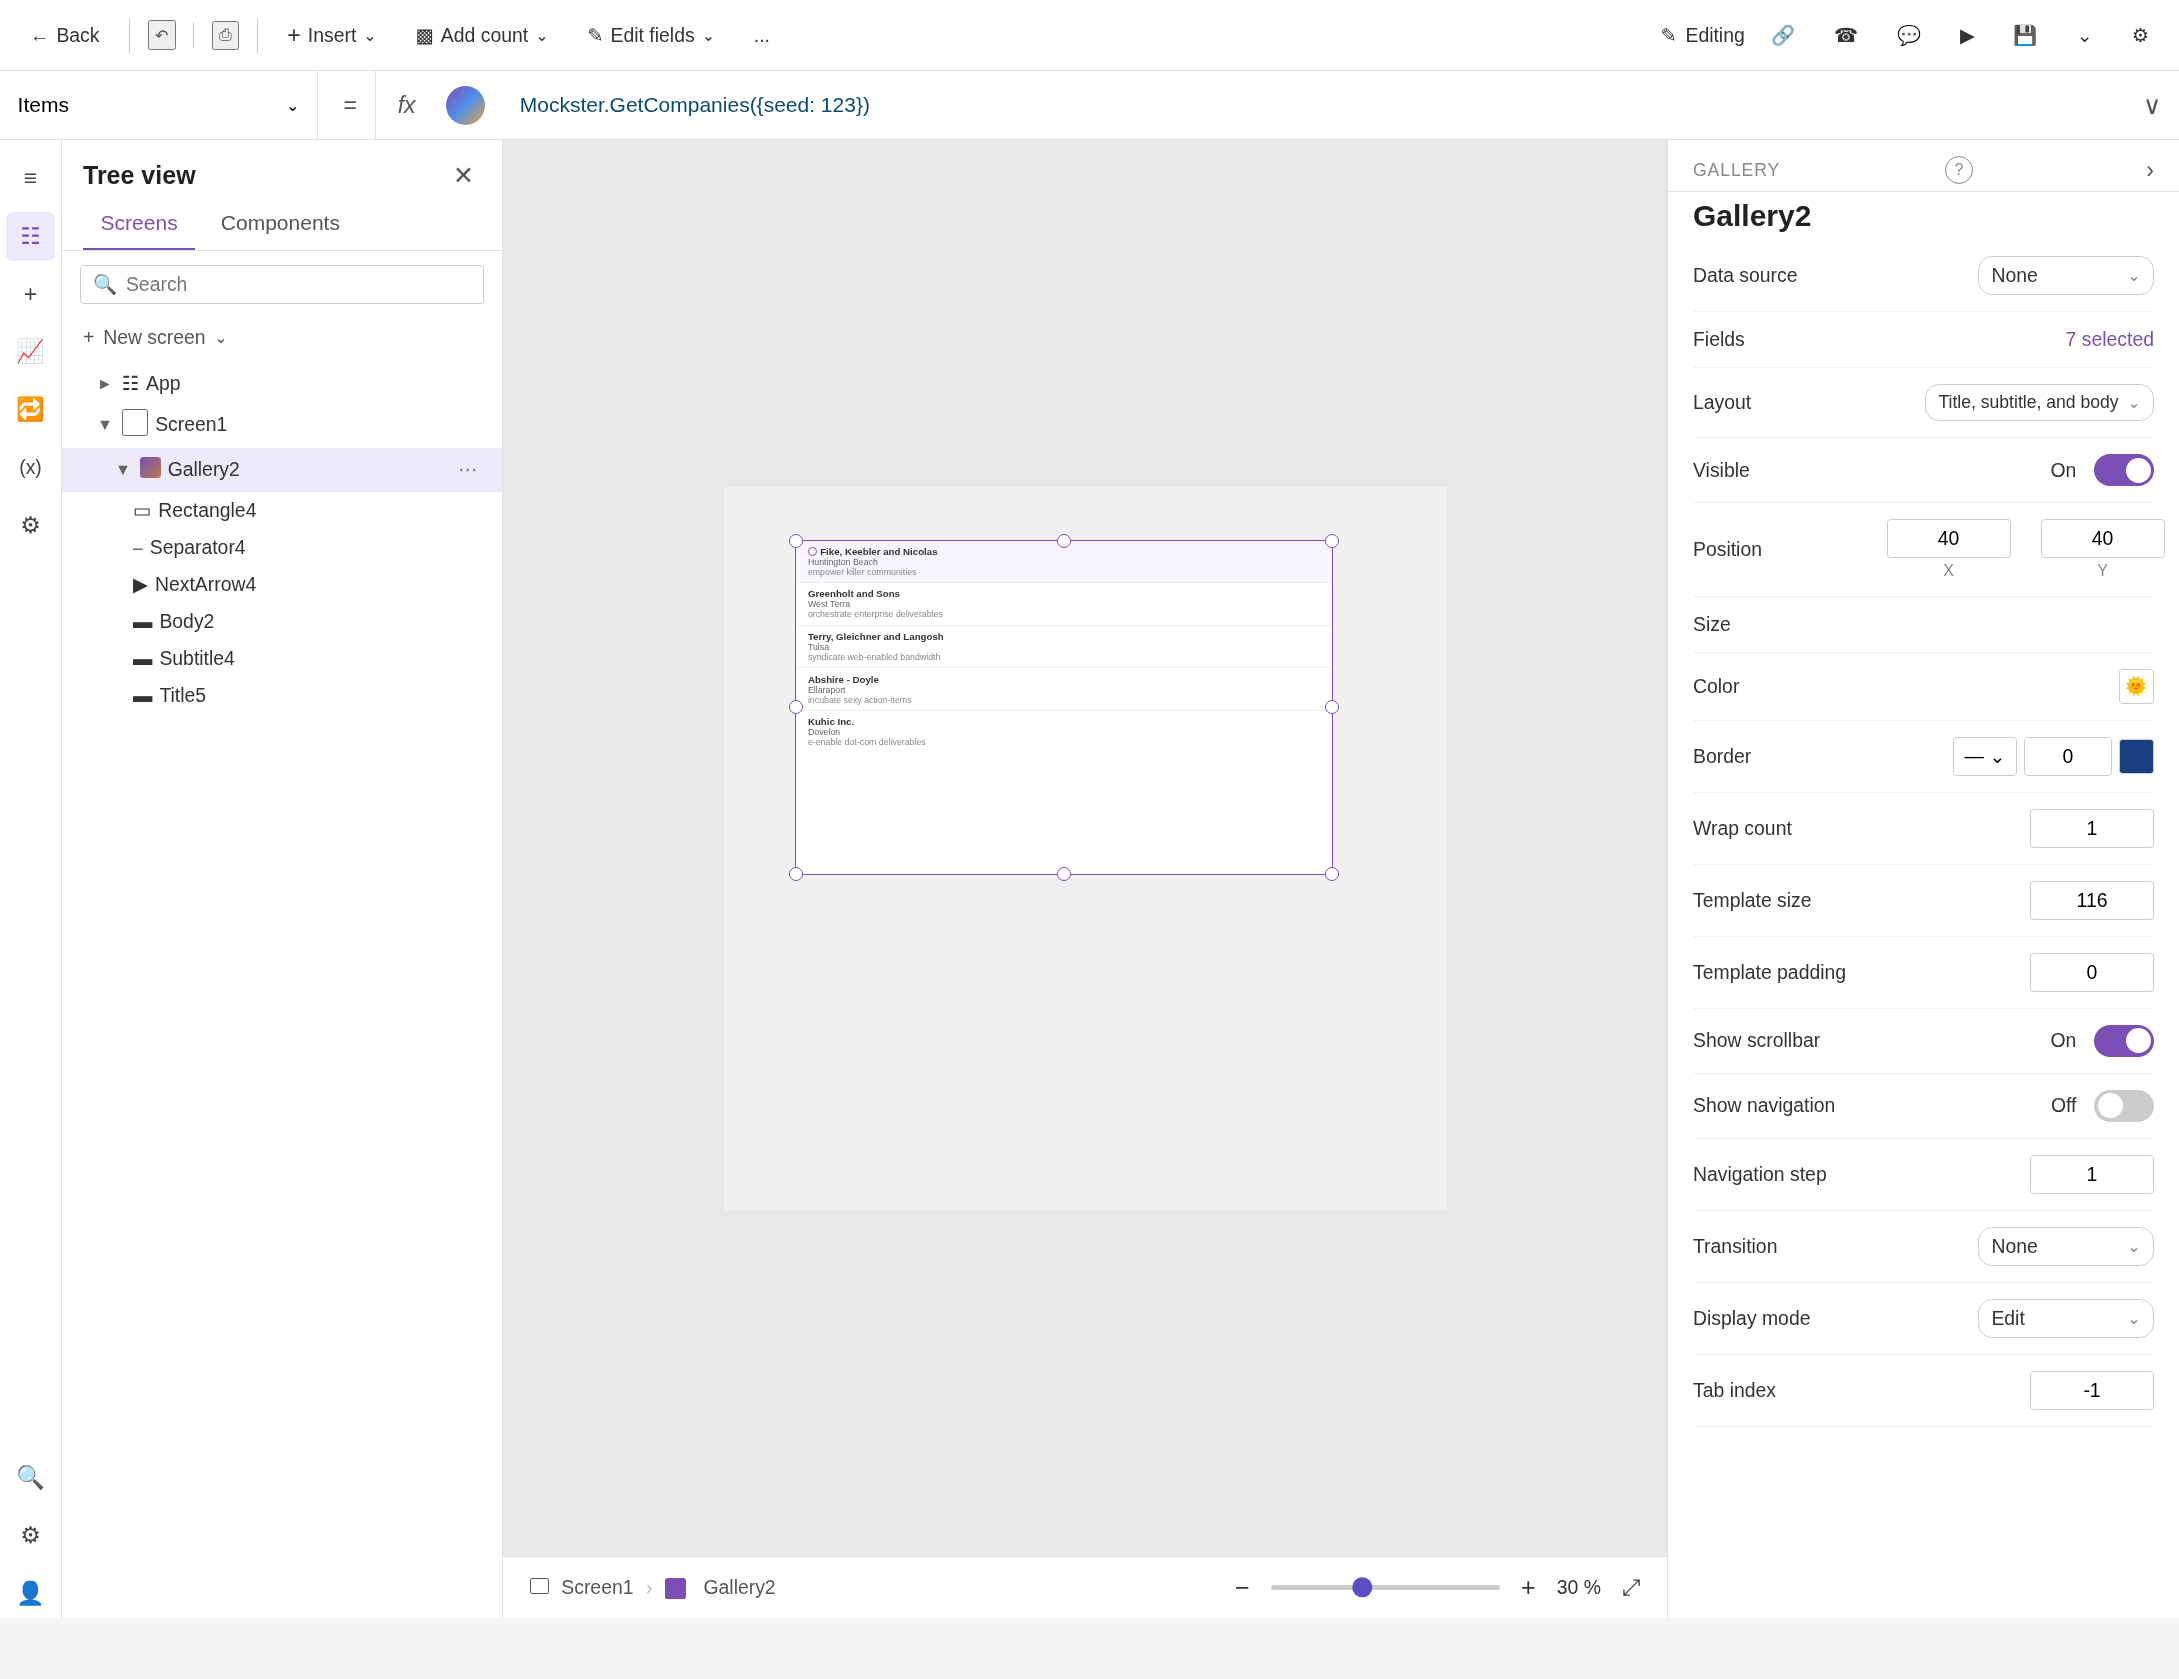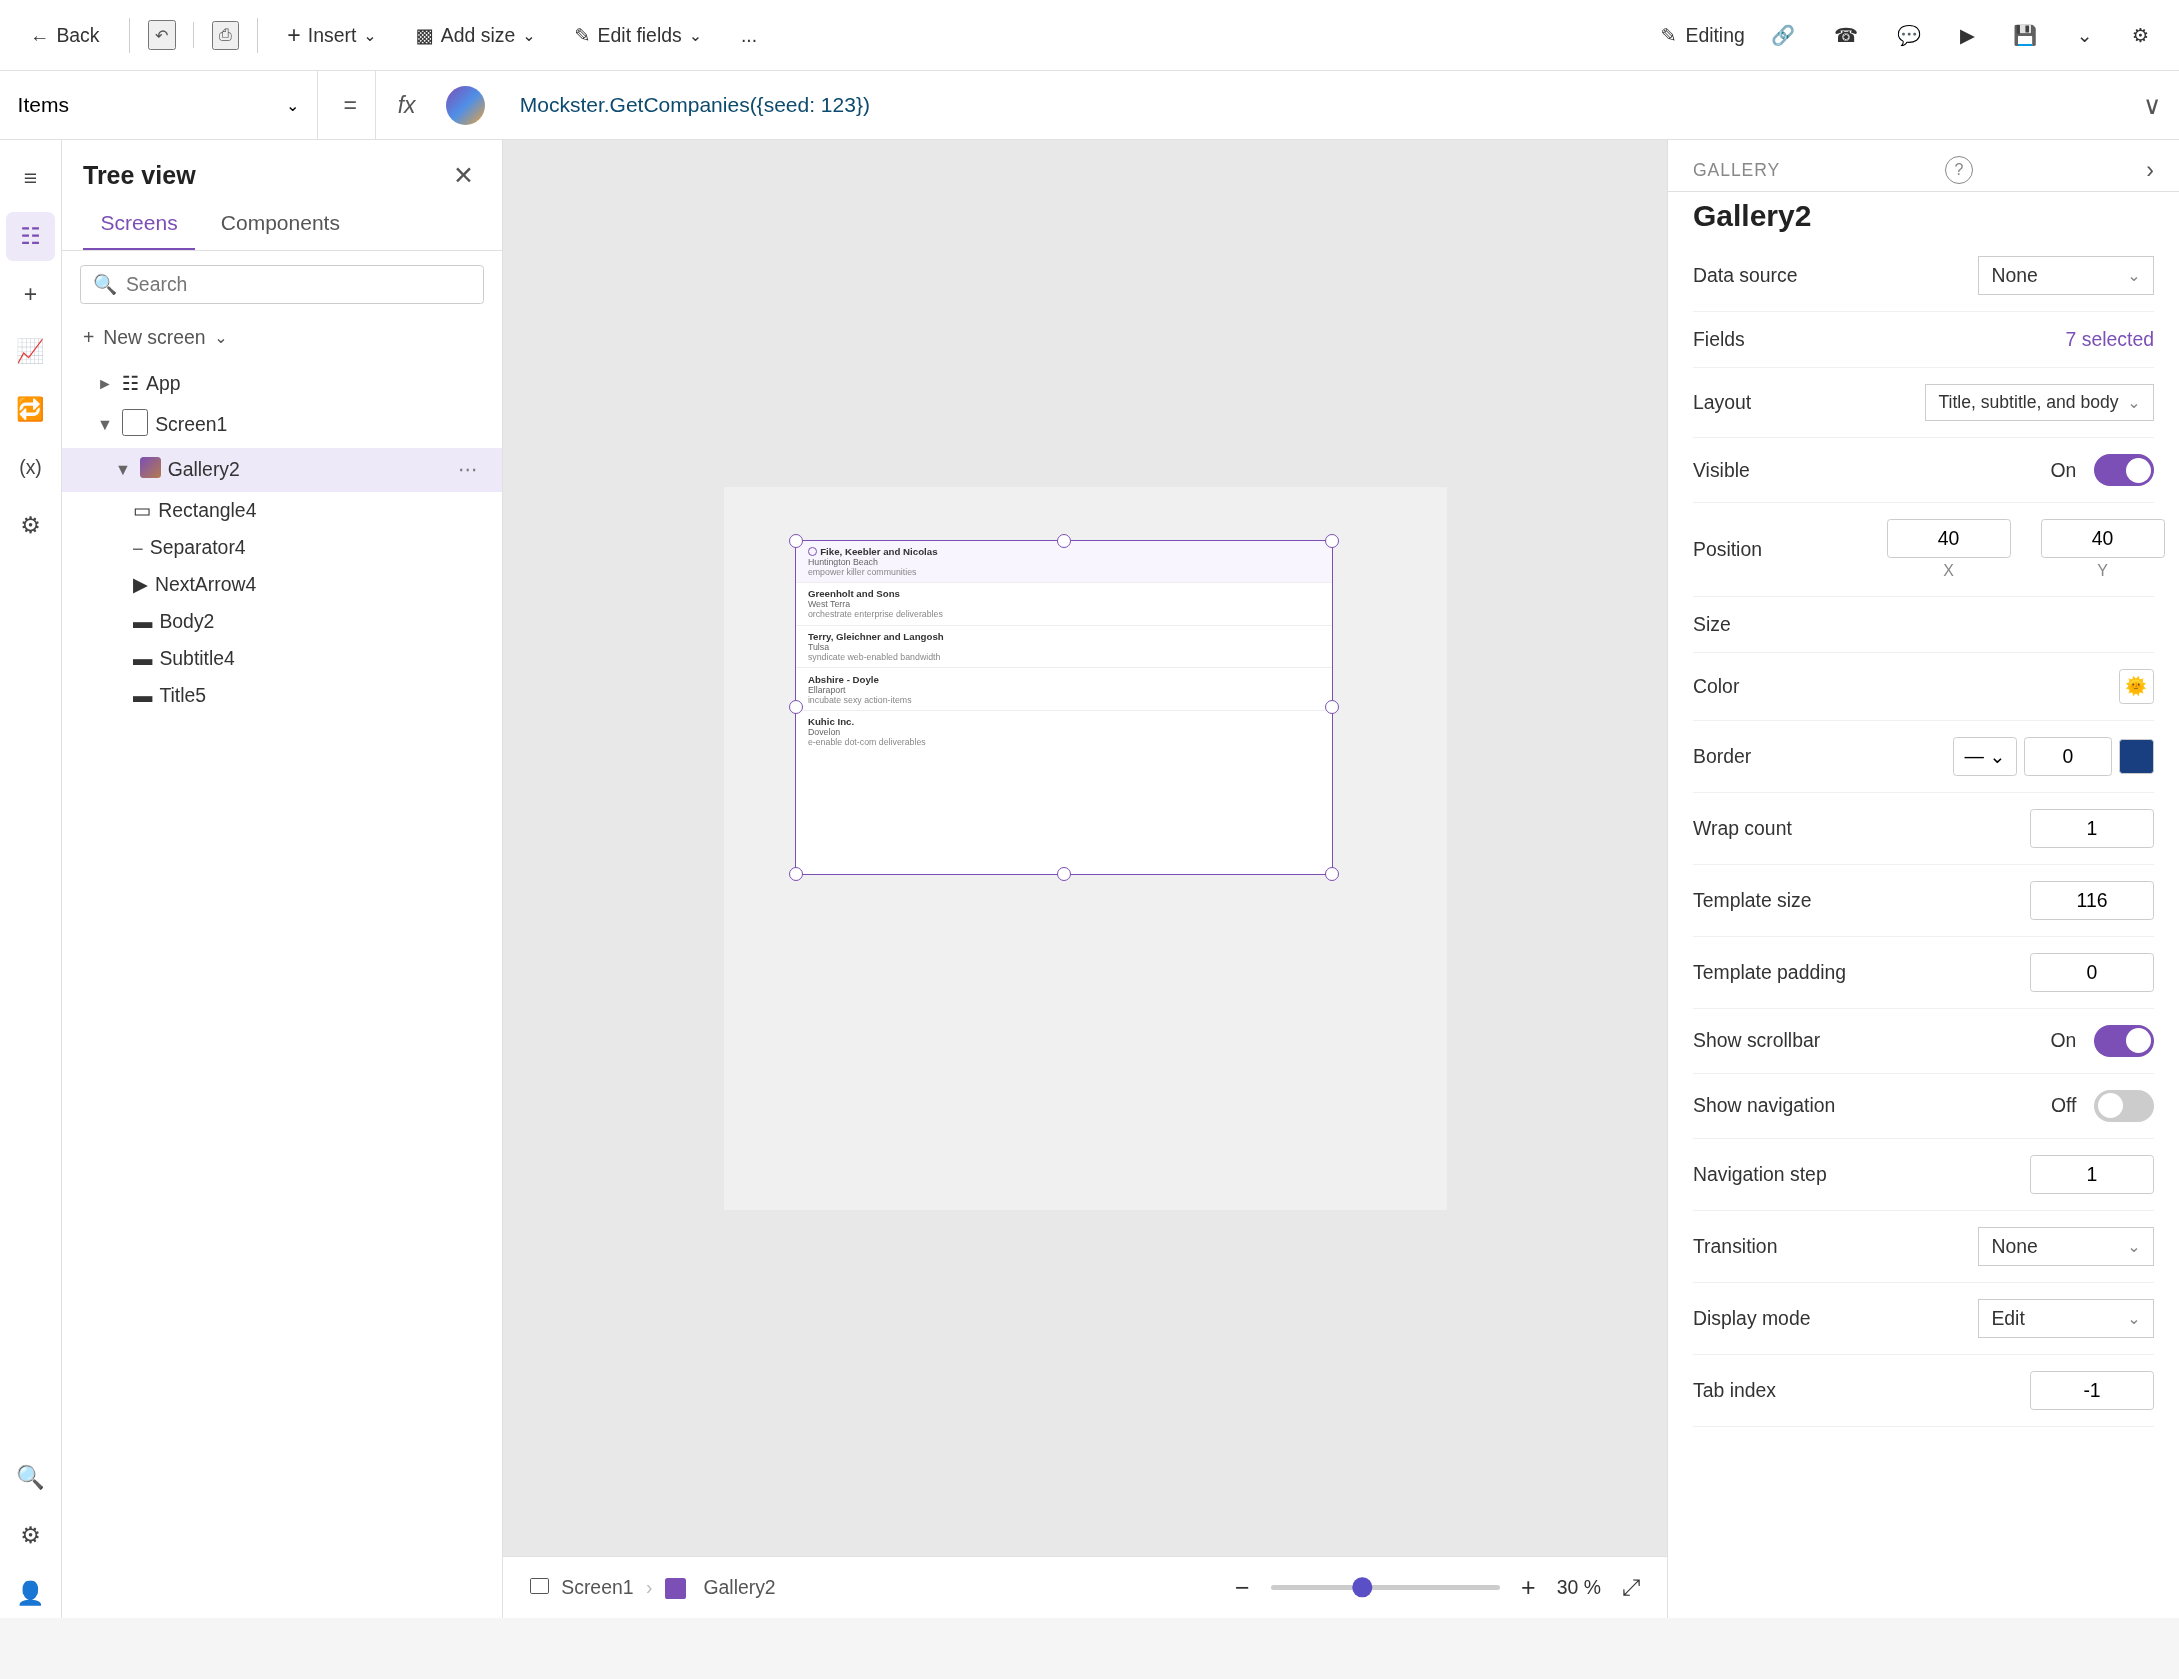--- a/index.html
+++ b/index.html
@@ -338,21 +338,21 @@
     .prop-input {
       width: 124px; padding: 7px 12.4px;
       border: 0.9px solid #ccc; border-radius: 3.5px;
       font-size: 19.4px; text-align: center; outline: none;
     }
     .prop-input-label { font-size: 16px; color: #888; margin-top: 3.5px; text-align: center; }
     .prop-xy { display: flex; gap: 30px; }
     .prop-xy-field { display: flex; flex-direction: column; align-items: center; }
     .prop-dropdown {
       display: flex; align-items: center; gap: 7px;
-      border: 0.9px solid #ccc; border-radius: 0;
+      border: 0.9px solid #ccc; border-radius: 14px;
       padding: 7px 12.4px;
       font-size: 19.4px; color: #333;
       cursor: pointer; min-width: 176px;
     }
     .prop-dropdown-arrow { font-size: 16px; color: #888; margin-left: auto; }
     .prop-toggle {
       width: 60px; height: 32px;
       background: #7b4fb5;
       border-radius: 16px;
       position: relative;
@@ -446,21 +446,21 @@
   <span class="toolbar-sep" style="height:26.5px;"></span>
   <button class="toolbar-arrow">⎙</button>
   <div class="toolbar-sep"></div>
   <button class="toolbar-btn">
     <span style="font-size:23px;">+</span>
     <span>Insert</span>
     <span style="font-size:16px;">⌄</span>
   </button>
   <button class="toolbar-btn">
     <span>▩</span>
-    <span>Add size</span>
+    <span>Add count</span>
     <span style="font-size:16px;">⌄</span>
   </button>
   <button class="toolbar-btn">
     <span>✎</span>
     <span>Edit fields</span>
     <span style="font-size:16px;">⌄</span>
   </button>
   <button class="toolbar-btn">
     <span>...</span>
   </button>

